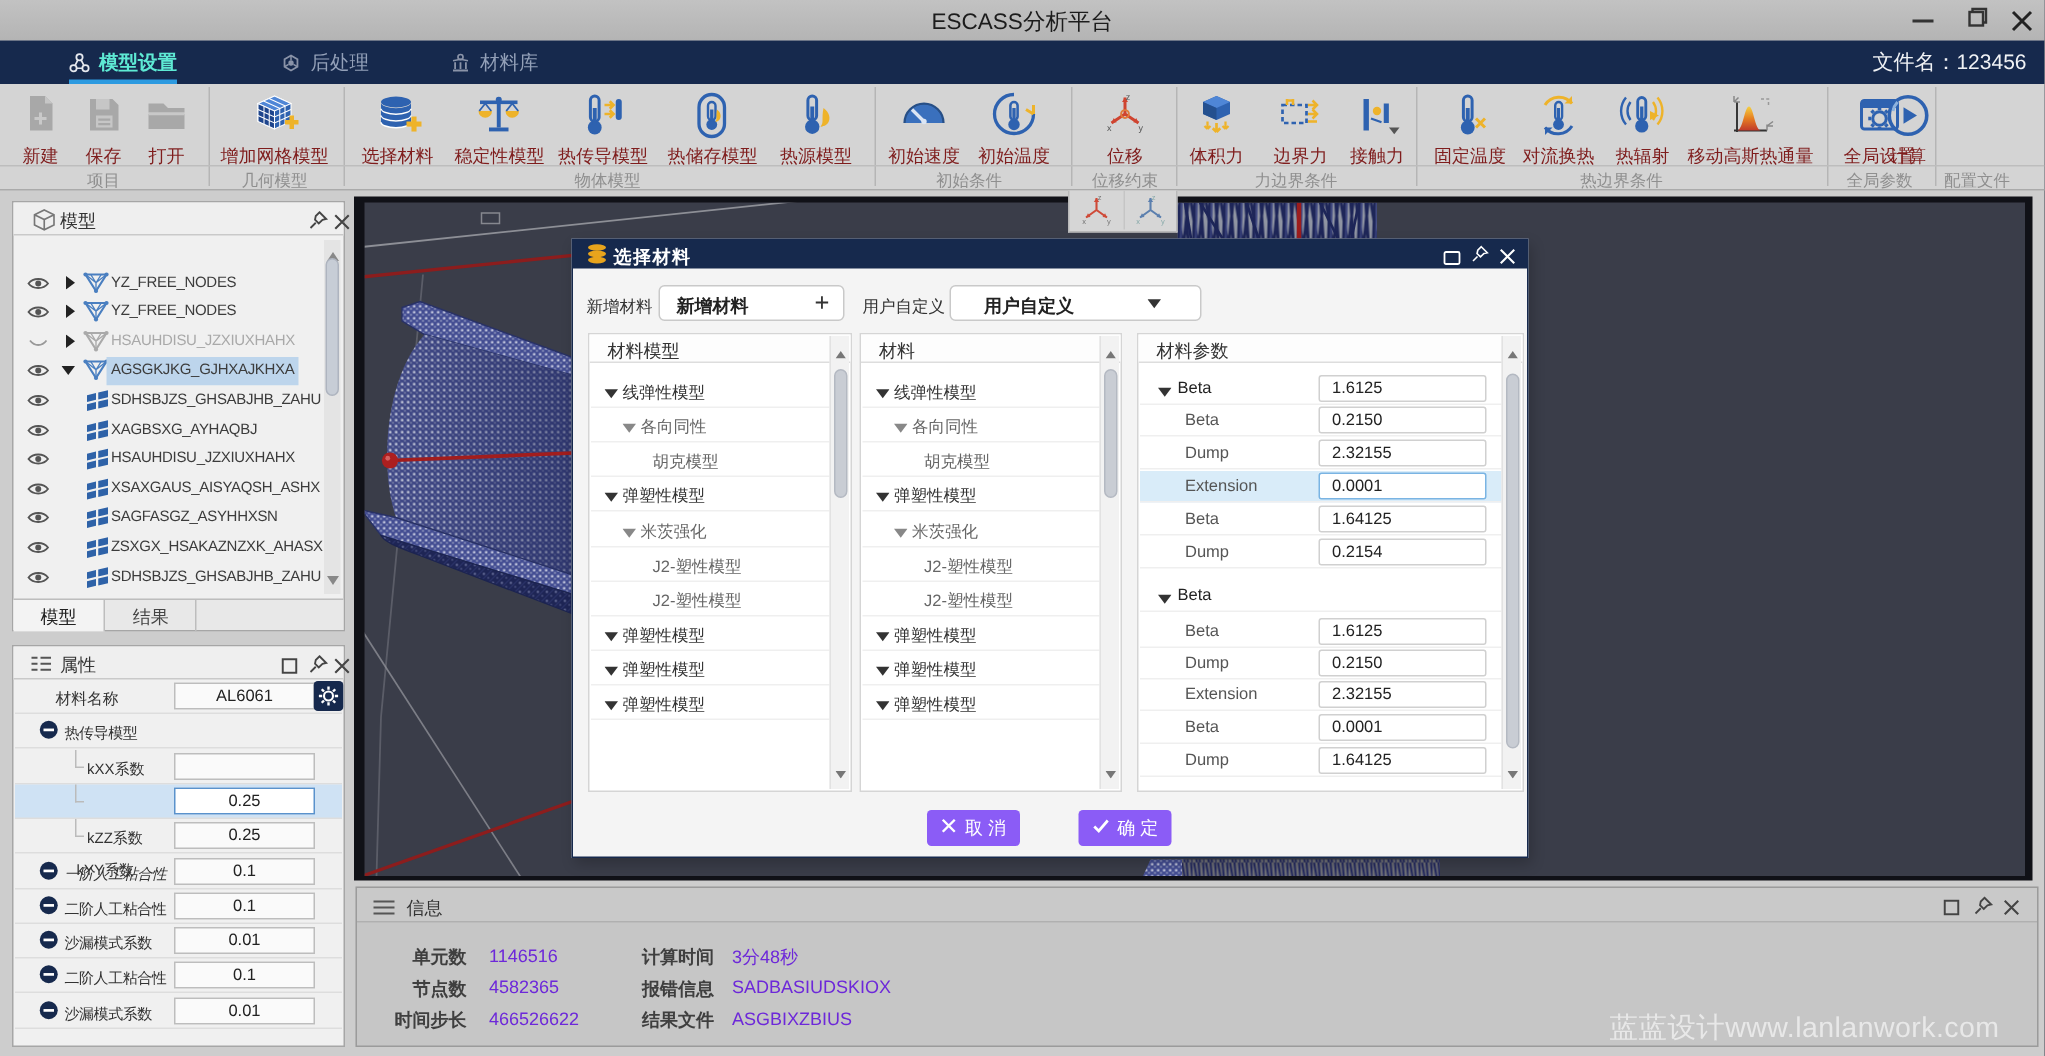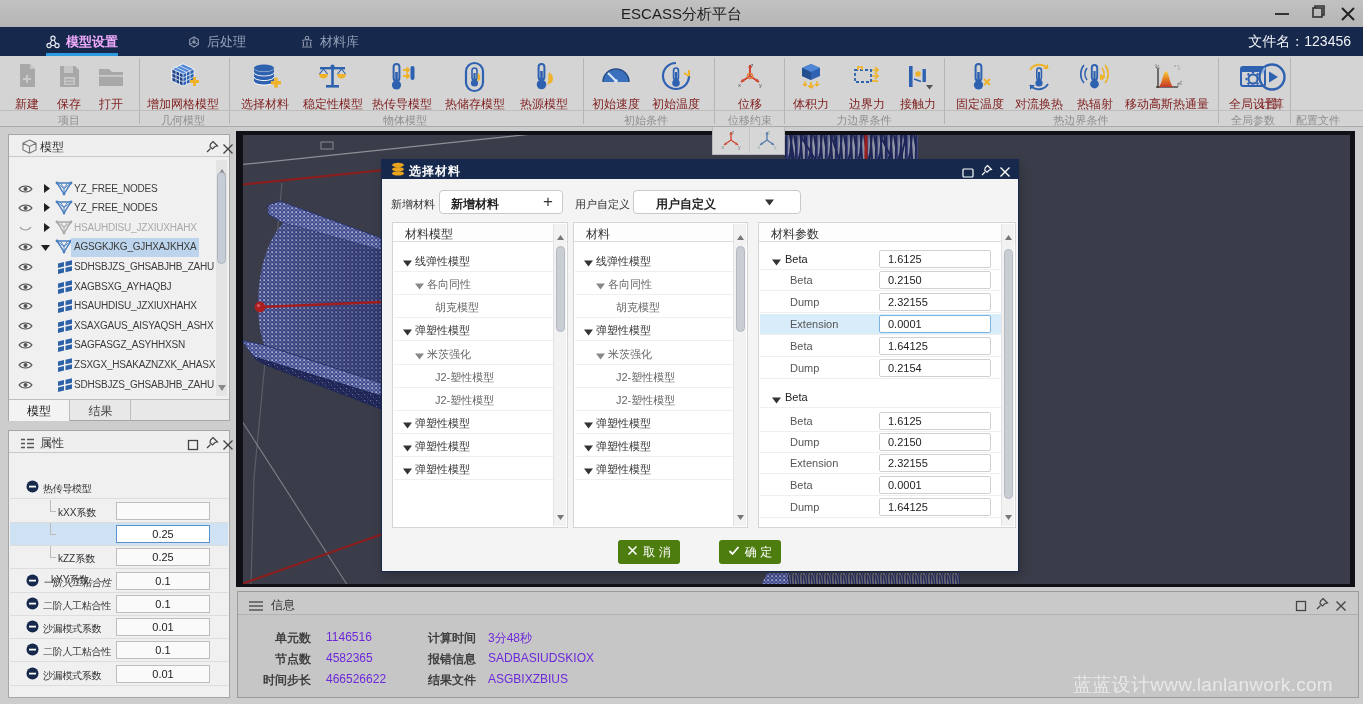--- a/index.html
+++ b/index.html
@@ -8,21 +8,21 @@
 .abs { position:absolute; }
 
 
 #titlebar { left:0; top:0; width:1363px; height:27px; background:linear-gradient(#c2c2c2,#b4b4b4); }
 #titlebar .ttl { position:absolute; left:0; right:0; top:5px; text-align:center; font-size:15px; color:#1c1c1c; }
 .winbtn { position:absolute; top:0; height:27px; width:30px; color:#333; }
 
 
 #menubar { left:0; top:27px; width:1363px; height:29px; background:#16294d; }
 .mtab { position:absolute; top:0; height:29px; font-size:13px; color:#93a0b8; display:flex; align-items:center; gap:6px; }
-.mtab.active { color:#f0abfc; }
+.mtab.active { color:#5eead4; }
 #mtab-underline { position:absolute; left:46px; top:26px; width:72px; height:3px; background:#2d9ae0; }
 #filename { position:absolute; right:12px; top:6px; color:#f0f2f5; font-size:14px; }
 
 
 #toolbar { left:0; top:56px; width:1363px; height:71px; background:#d4d4d4; border-bottom:1px solid #aaa; }
 .tbtn { position:absolute; top:4px; text-align:center; }
 .tbtn .ic { height:34px; display:flex; align-items:center; justify-content:center; }
 .tbtn .lb { font-size:12px; color:#7f1d1d; margin-top:2px; white-space:nowrap; }
 .tsep { position:absolute; top:2px; width:1px; height:66px; background:#b5b5b5; }
 #tgroups { position:absolute; left:0; top:54px; width:1363px; height:17px; border-top:1px solid #bdbdbd; }
@@ -66,21 +66,21 @@
 #dlg-title .dt { position:absolute; left:27px; top:3px; font-size:12px; font-weight:bold; letter-spacing:1px; }
 .dcol { position:absolute; top:62px; height:306px; background:#fff; border:1px solid #d5d5d5; }
 .dcol .ch { position:absolute; left:0; top:0; right:0; height:19px; border-bottom:1px solid #ddd; font-size:12px; color:#333; padding:3px 0 0 12px; background:#fdfdfd; }
 .drow { position:absolute; left:1px; right:14px; height:23px; border-bottom:1px solid #efefef; font-size:11px; color:#444; }
 .drow .dt2 { position:absolute; top:5px; white-space:nowrap; }
 .vsb { position:absolute; top:1px; right:1px; width:13px; bottom:1px; background:#f2f2f2; border-left:1px solid #e2e2e2; }
 .vsb .vth { position:absolute; left:2px; width:9px; background:#c9cdd4; border:1px solid #b4b9c2; border-radius:5px; }
 .dinput { position:absolute; left:119px; top:2px; width:112px; height:18px; background:#fff; border:1px solid #d0d0d0; border-radius:2px; font-size:11px; color:#222; line-height:17px; padding-left:8px; }
 .dhl { background:#d9ecf9; }
 .dhl .dinput { border:1px solid #7ab4e3; }
-.dbtn { position:absolute; top:380px; width:62px; height:24px; background:#4d7c0f; border-radius:3px; color:#fff; font-size:12px; text-align:center; line-height:24px; }
+.dbtn { position:absolute; top:380px; width:62px; height:24px; background:#8b5cf6; border-radius:3px; color:#fff; font-size:12px; text-align:center; line-height:24px; }
 
 
 #infopanel { left:237px; top:591px; width:1122px; height:107px; background:#c6c6c6; border:1px solid #9b9b9b; }
 #infopanel .phead { background:#c9c9c9; border-bottom:1px solid #b0b0b0; }
 .irow { position:absolute; font-size:12px; white-space:nowrap; }
 .ilab { font-weight:bold; color:#3f3f3f; position:absolute; transform:translateX(-100%); }
 .ival { color:#6d28d9; position:absolute; }
 
 #watermark { position:absolute; right:30px; bottom:6px; font-size:19px; letter-spacing:0.3px; color:rgba(255,255,255,.6); }
 </style>
@@ -722,20 +722,38 @@
           <rect x="1.5" y="1.5" width="9" height="9" fill="none" stroke="#444" stroke-width="1.3"></rect>
         </svg></span>
       <span class="hic" style="left:196px;top:5px;"><svg width="14" height="14" viewBox="0 0 14 14" style="">
           <path d="M8 1.5 L12.5 6 L10 6.5 L7.5 9 L5 6.5 L5.5 4 Z" fill="none" stroke="#444" stroke-width="1.2"></path>
           <path d="M5.5 8.5 L2 12" stroke="#444" stroke-width="1.2"></path>
         </svg></span>
       <span class="hic" style="left:213px;top:6px;"><svg width="12" height="12" viewBox="0 0 12 12" style="">
           <path d="M1.5 1.5 L10.5 10.5 M10.5 1.5 L1.5 10.5" stroke="#444" stroke-width="1.4"></path>
         </svg></span>
     </div>
+    <div class="prow" style="top:22.0px;">
+      <span class="lab" style="left:27px;font-size:10.5px;">材料名称</span>
+      <span class="pinput">AL6061</span>
+      <span style="position:absolute;left:199px;top:1px;"><svg width="20" height="20" viewBox="0 0 20 20" style="">
+          <rect width="20" height="20" rx="3" fill="#16294d"></rect>
+          <circle cx="10" cy="10" r="3" fill="none" stroke="#fff" stroke-width="1.4"></circle>
+          <g stroke="#fff" stroke-width="1.6">
+            <path d="M14.2 10.0 L16.4 10.0"></path>
+            <path d="M13.0 13.0 L14.5 14.5"></path>
+            <path d="M10.0 14.2 L10.0 16.4"></path>
+            <path d="M7.0 13.0 L5.5 14.5"></path>
+            <path d="M5.8 10.0 L3.6 10.0"></path>
+            <path d="M7.0 7.0 L5.5 5.5"></path>
+            <path d="M10.0 5.8 L10.0 3.6"></path>
+            <path d="M13.0 7.0 L14.5 5.5"></path>
+          </g>
+        </svg></span>
+    </div>
     <div class="prow" style="top:45.3px;">
       <span style="position:absolute;left:16px;top:4px;"><svg width="13" height="13" viewBox="0 0 13 13" style="">
           <circle cx="6.5" cy="6.5" r="6" fill="#16294d"></circle>
           <rect x="3" y="5.7" width="7" height="1.8" fill="#fff"></rect>
         </svg></span>
       <span class="lab" style="left:33px;letter-spacing:-0.3px;">热传导模型</span>
     </div>
     <div class="prow" style="top:68.6px;">
       <span style="position:absolute;left:40px;top:0px;width:1px;height:12px;background:#bbb;"></span>
       <span style="position:absolute;left:40px;top:11px;width:6px;height:1px;background:#bbb;"></span>

